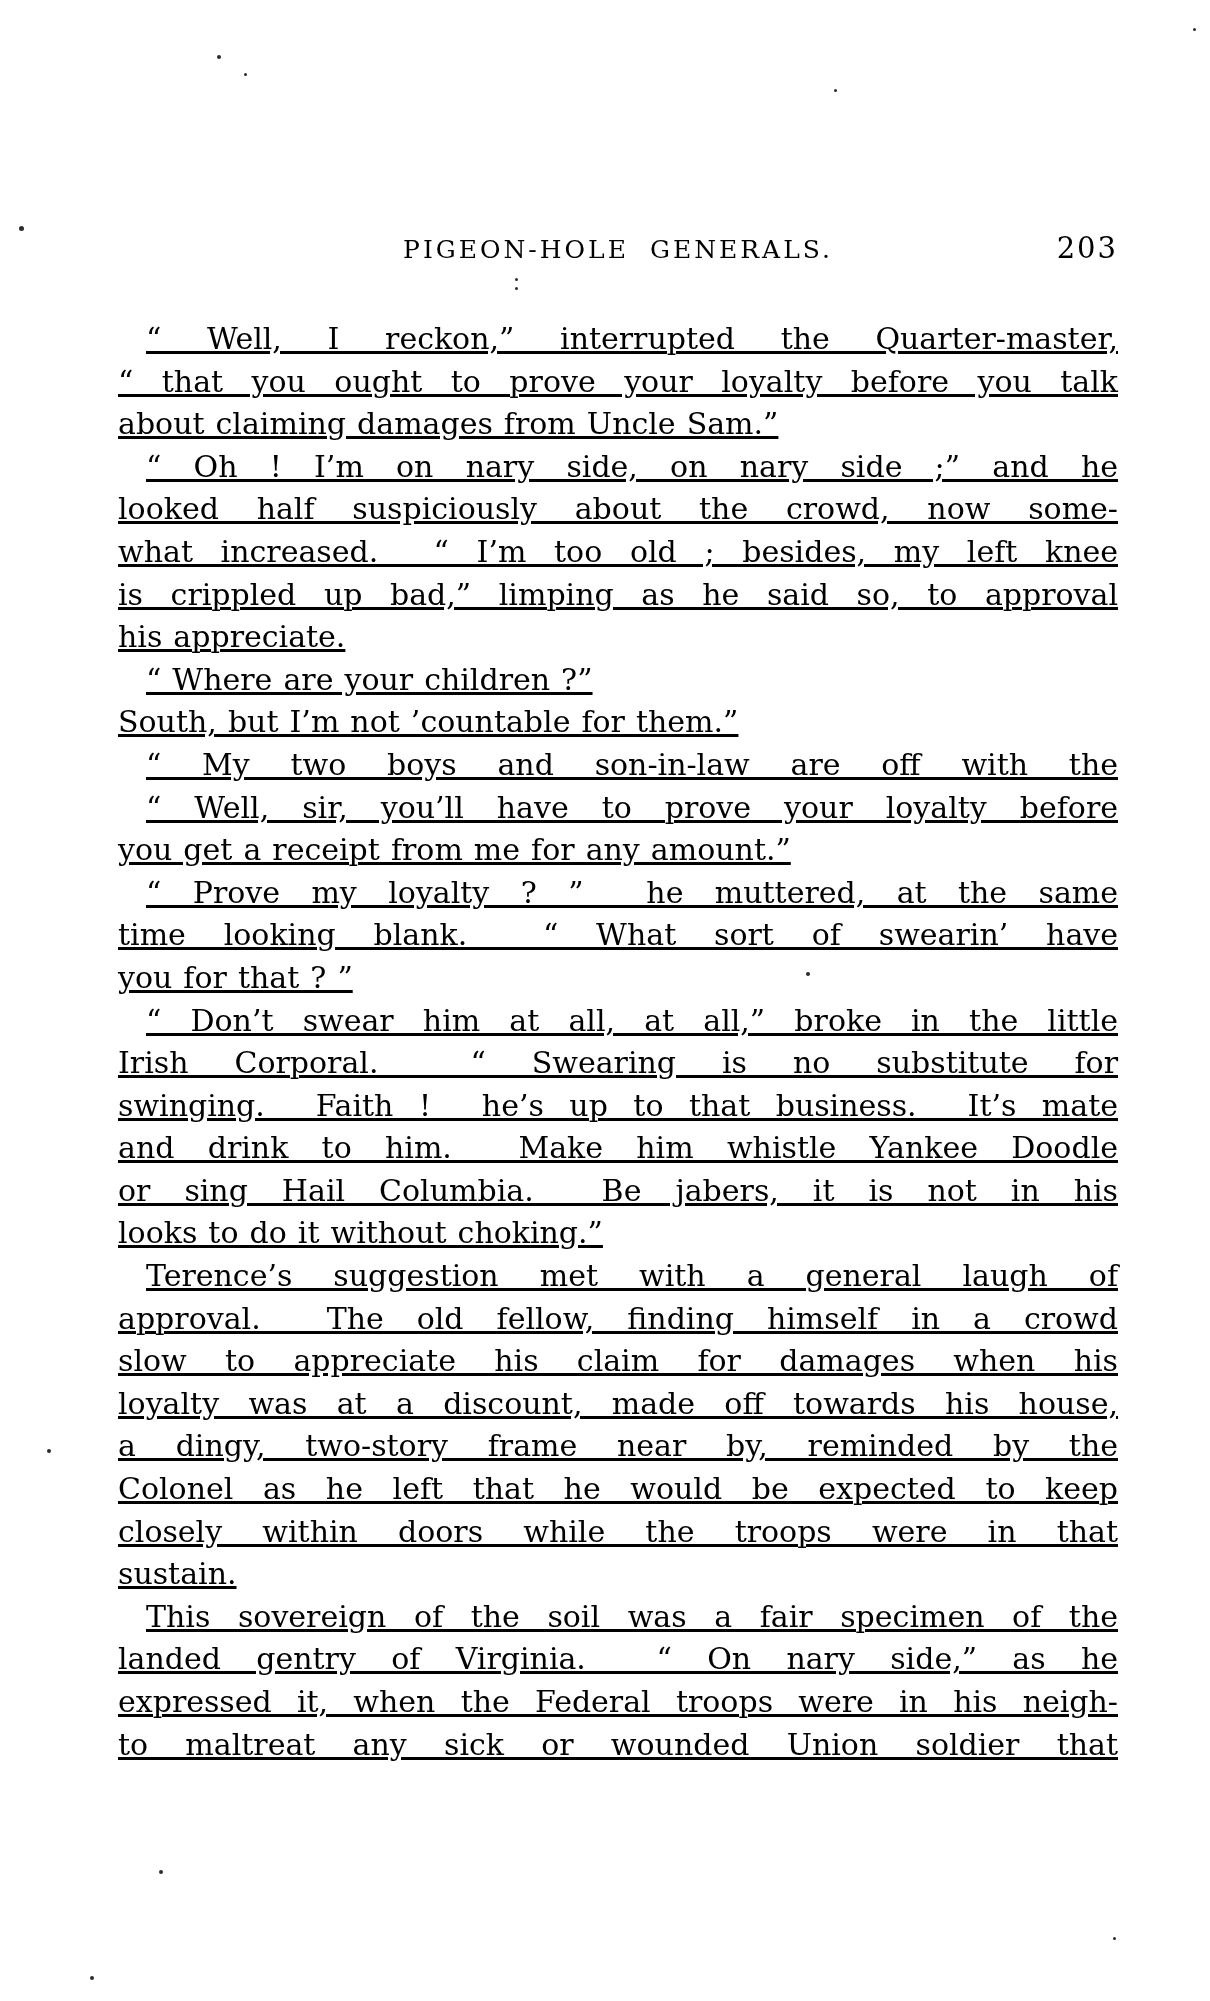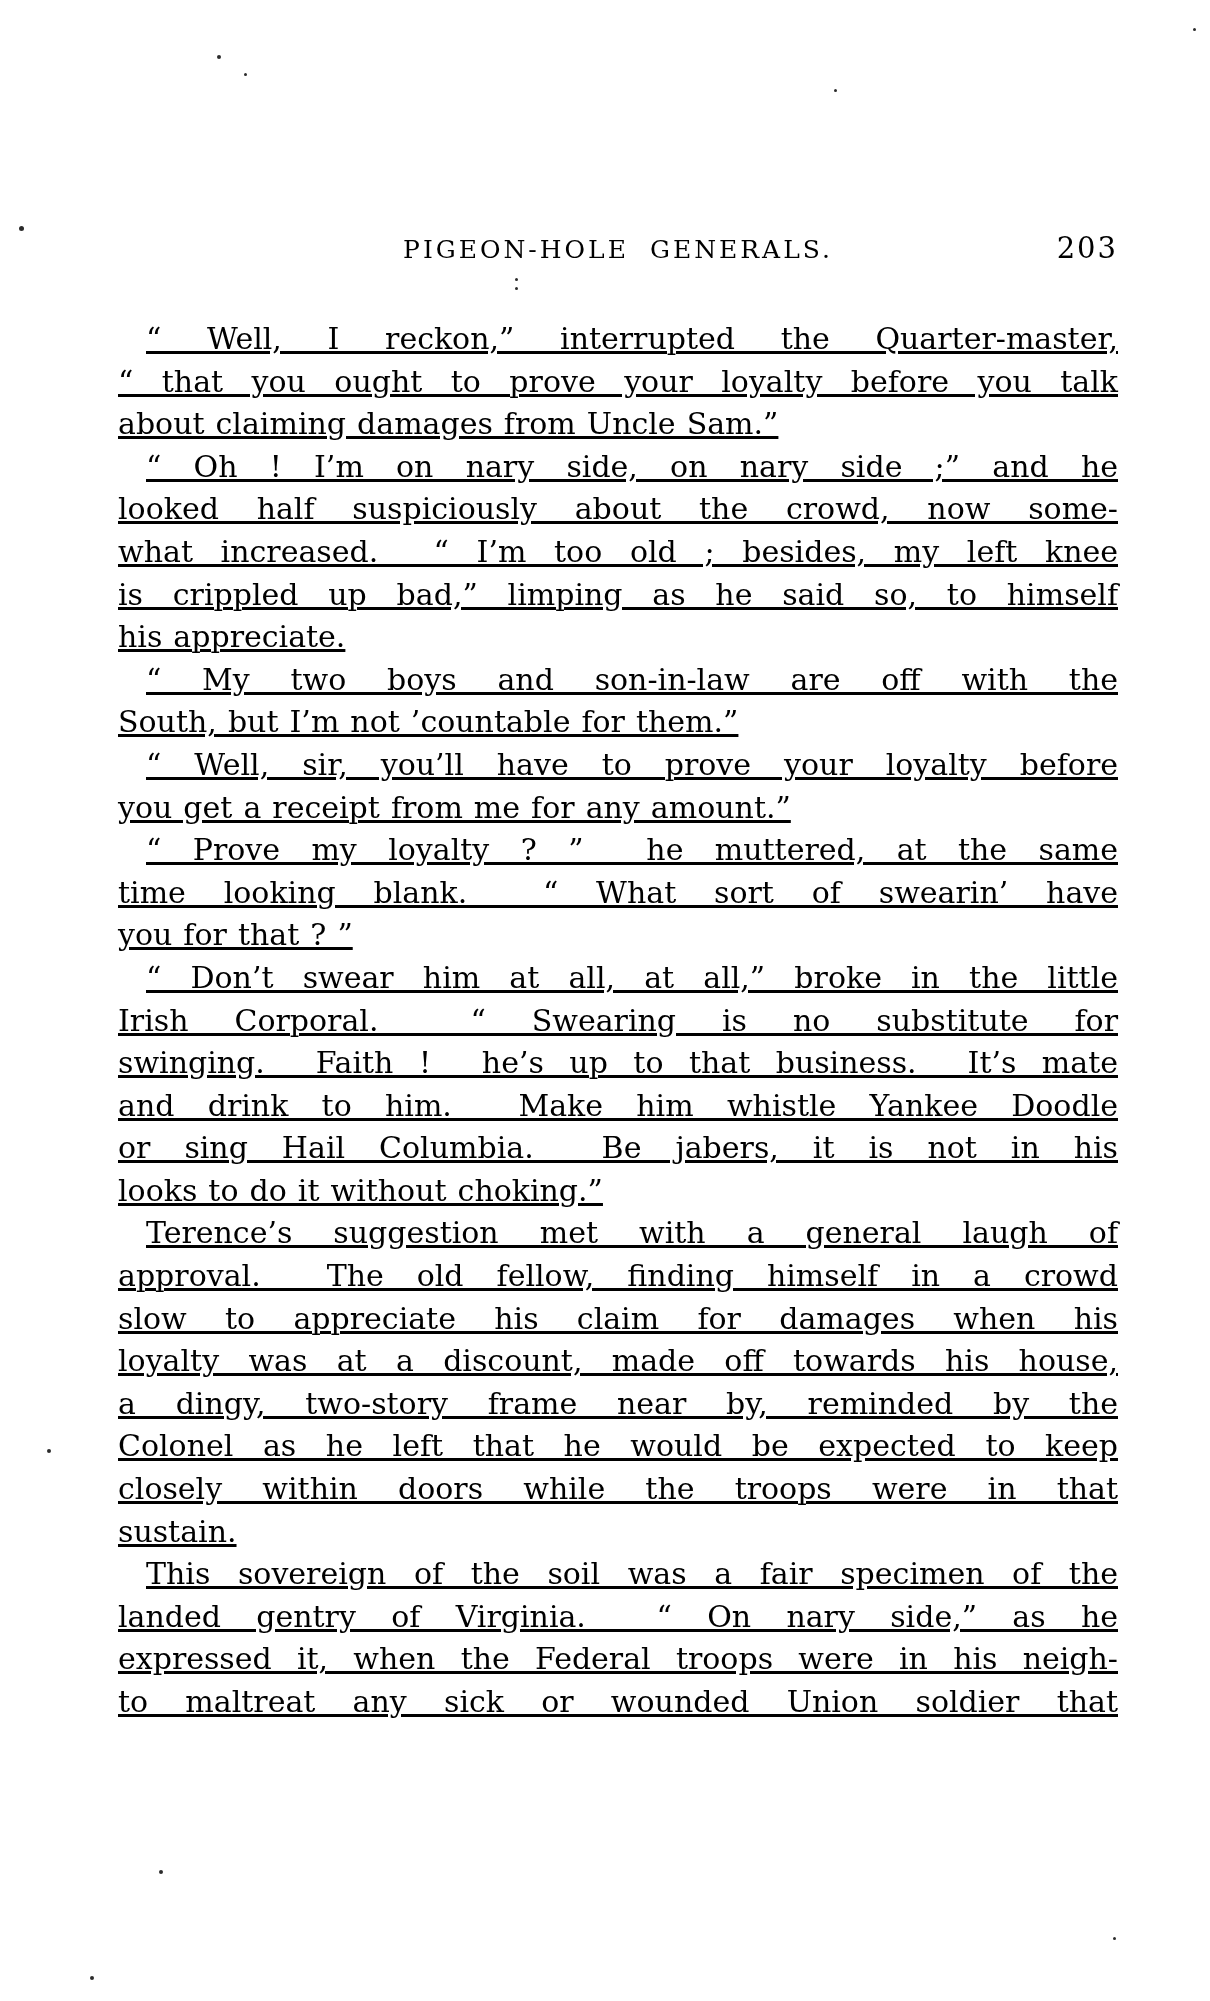--- a/index.html
+++ b/index.html
@@ -73,24 +73,25 @@
     <div class="running-title">PIGEON-HOLE GENERALS.</div>
     <div class="page-number">203</div>
   </div>
   <div class="body-text">
       <div class="line indent">“ Well, I reckon,” interrupted the Quarter-master,</div>
       <div class="line">“ that you ought to prove your loyalty before you talk</div>
       <div class="line end">about claiming damages from Uncle Sam.”</div>
       <div class="line indent">“ Oh ! I’m on nary side, on nary side ;” and he</div>
       <div class="line">looked half suspiciously about the crowd, now some-</div>
       <div class="line">what increased.&nbsp; “ I’m too old ; besides, my left knee</div>
-      <div class="line">is crippled up bad,” limping as he said so, to himself</div>
+      <div class="line">is crippled up bad,” limping as he said so, to approval</div>
       <div class="line end">his appreciate.</div>
+      <div class="line indent end">“ Where are your children ?”</div>
+      <div class="line end">South, but I’m not ’countable for them.”</div>
       <div class="line indent">“ My two boys and son-in-law are off with the</div>
-      <div class="line end">South, but I’m not ’countable for them.”</div>
       <div class="line indent">“ Well, sir, you’ll have to prove your loyalty before</div>
       <div class="line end">you get a receipt from me for any amount.”</div>
       <div class="line indent">“ Prove my loyalty ? ”&nbsp; he muttered, at the same</div>
       <div class="line">time looking blank.&nbsp; “ What sort of swearin’ have</div>
       <div class="line end">you for that ? ”</div>
       <div class="line indent">“ Don’t swear him at all, at all,” broke in the little</div>
       <div class="line">Irish Corporal.&nbsp; “ Swearing is no substitute for</div>
       <div class="line">swinging.&nbsp; Faith !&nbsp; he’s up to that business.&nbsp; It’s mate</div>
       <div class="line">and drink to him.&nbsp; Make him whistle Yankee Doodle</div>
       <div class="line">or sing Hail Columbia.&nbsp; Be jabers, it is not in his</div>

